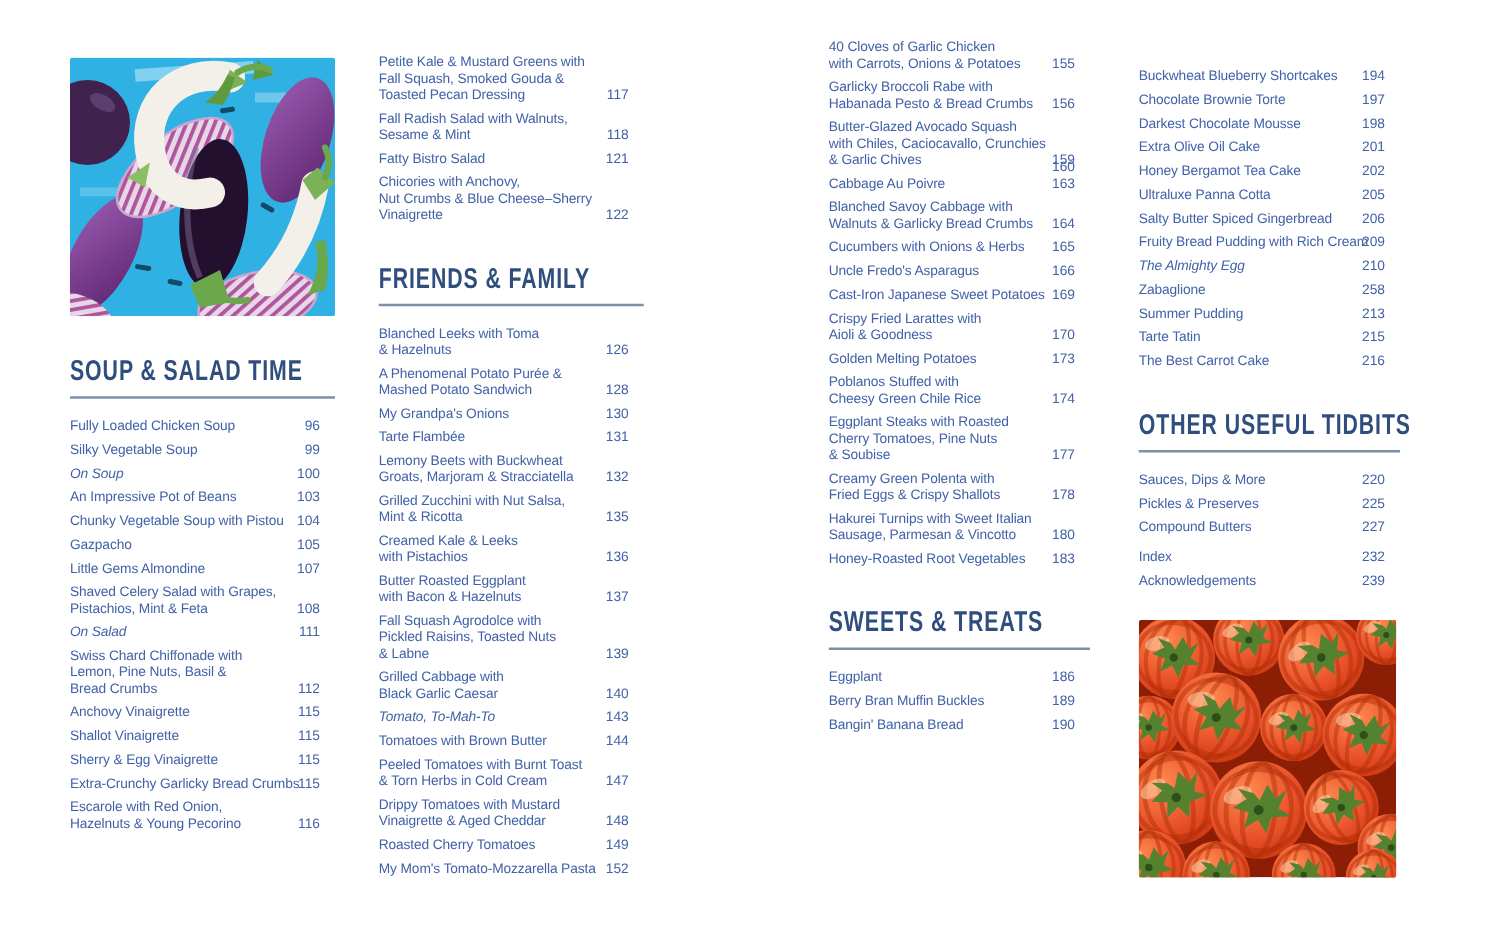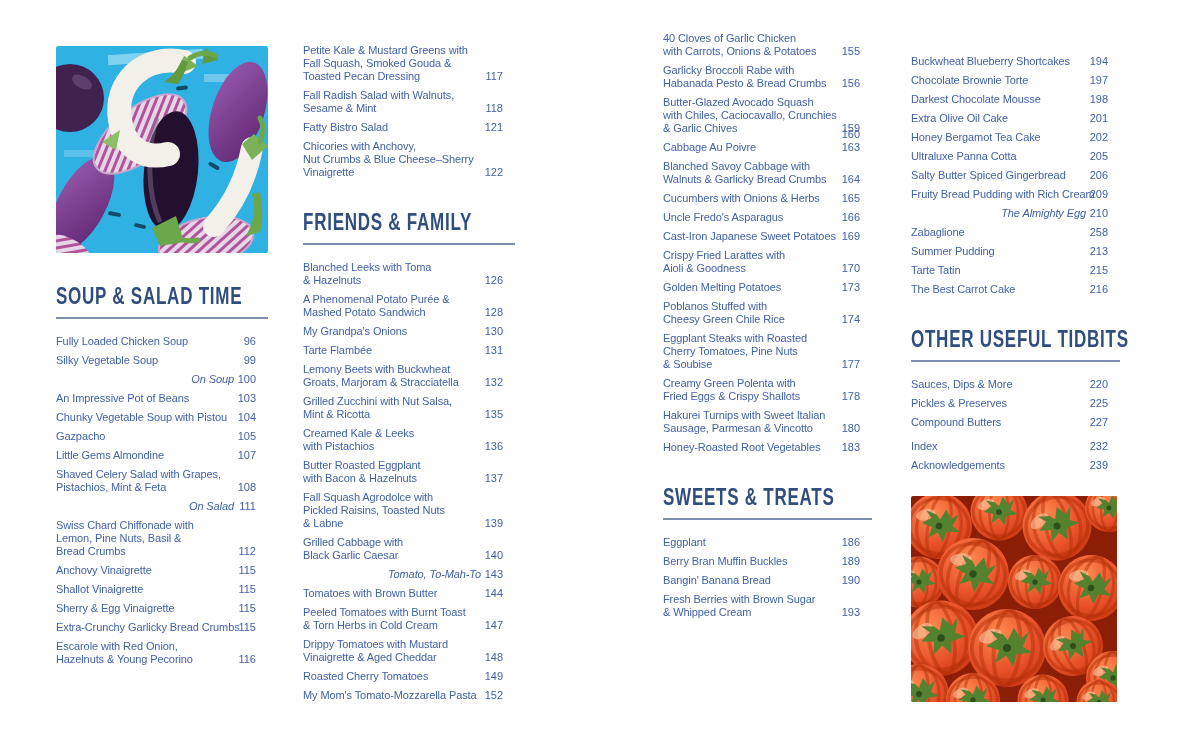--- a/index.html
+++ b/index.html
@@ -56,21 +56,21 @@
     letter-spacing:-0.1px;
     white-space:nowrap;
   }
   .entry-page{
     position:absolute;
     right:12px;bottom:0;
     font-size:11px;line-height:13px;
     color:var(--ink);
     font-style:normal;
   }
-  .entry.italic .line{font-style:italic;text-align:right;}
+  .entry.italic .line{font-style:italic;}
   .entry.gap-above{margin-top:11px;}
 </style>
 </head>
 <body>
 
 <div class="spread">
   <div class="col col-1">
       <div class="photo eggplant-photo">
   <svg viewBox="0 0 212 207" xmlns="http://www.w3.org/2000/svg" preserveAspectRatio="none">
     <defs>
@@ -476,27 +476,20 @@
           <div class="line">Berry Bran Muffin Buckles</div>
         </div>
         <div class="entry-page">189</div>
       </div>
       <div class="entry">
         <div class="entry-title">
           <div class="line">Bangin' Banana Bread</div>
         </div>
         <div class="entry-page">190</div>
       </div>
-      <div class="entry">
-        <div class="entry-title">
-          <div class="line">Fresh Berries with Brown Sugar</div>
-          <div class="line">&amp; Whipped Cream</div>
-        </div>
-        <div class="entry-page">193</div>
-      </div>
     </div>
   <div class="col col-4">
       <div class="entry">
         <div class="entry-title">
           <div class="line">Buckwheat Blueberry Shortcakes</div>
         </div>
         <div class="entry-page">194</div>
       </div>
       <div class="entry">
         <div class="entry-title">

